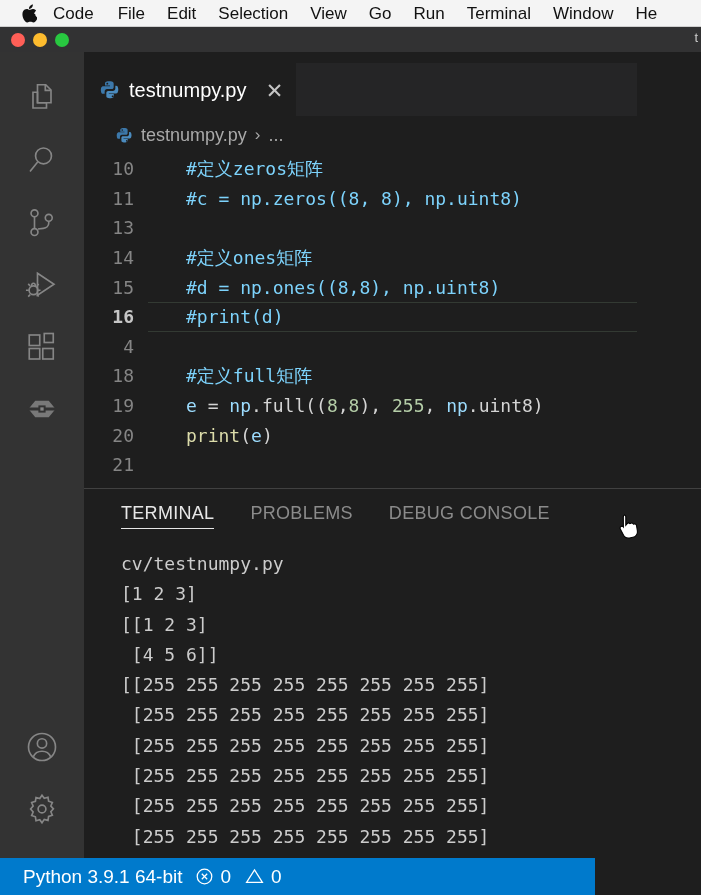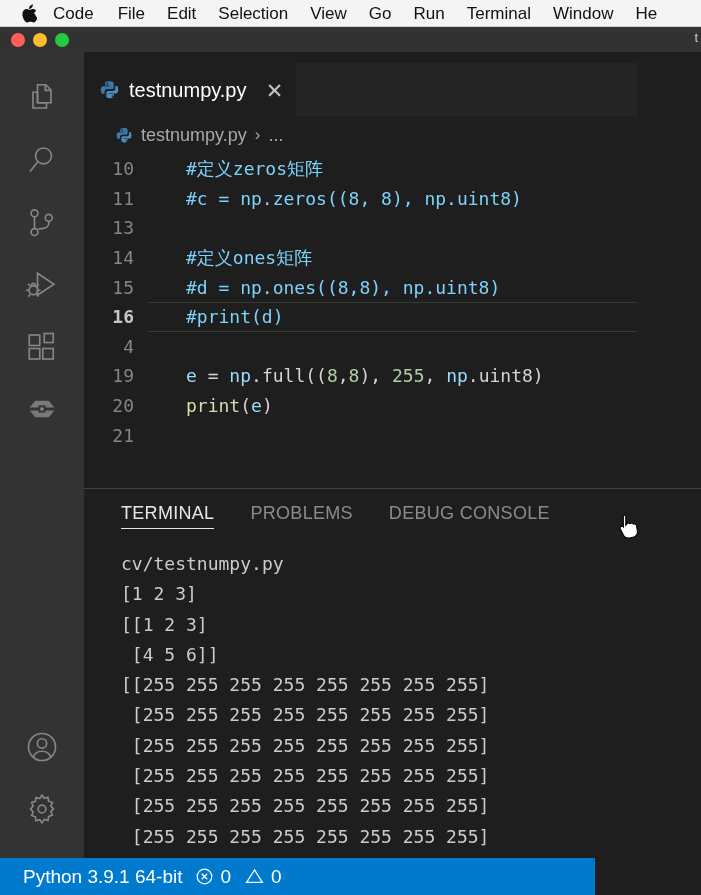--- a/index.html
+++ b/index.html
@@ -300,20 +300,24 @@
           <div class="ln">15</div>
           <div class="ctext"><span class="c-comment">#d = np.ones((8,8), np.uint8)</span></div>
         </div>
         <div class="code-line active">
           <div class="ln">16</div>
           <div class="ctext"><span class="c-comment">#print(d)</span></div>
         </div>
         <div class="code-line">
           <div class="ln">4</div>
           <div class="ctext"><span class="c-plain"></span></div>
+        </div>
+        <div class="code-line">
+          <div class="ln">18</div>
+          <div class="ctext"><span class="c-comment">#定义full矩阵</span></div>
         </div>
         <div class="code-line">
           <div class="ln">19</div>
           <div class="ctext"><span class="c-var">e</span><span class="c-plain"> = </span><span class="c-var">np</span><span class="c-plain">.full((</span><span class="c-num">8</span><span class="c-plain">,</span><span class="c-num">8</span><span class="c-plain">), </span><span class="c-num">255</span><span class="c-plain">, </span><span class="c-var">np</span><span class="c-plain">.uint8)</span></div>
         </div>
         <div class="code-line">
           <div class="ln">20</div>
           <div class="ctext"><span class="c-fn">print</span><span class="c-plain">(</span><span class="c-var">e</span><span class="c-plain">)</span></div>
         </div>
         <div class="code-line">

